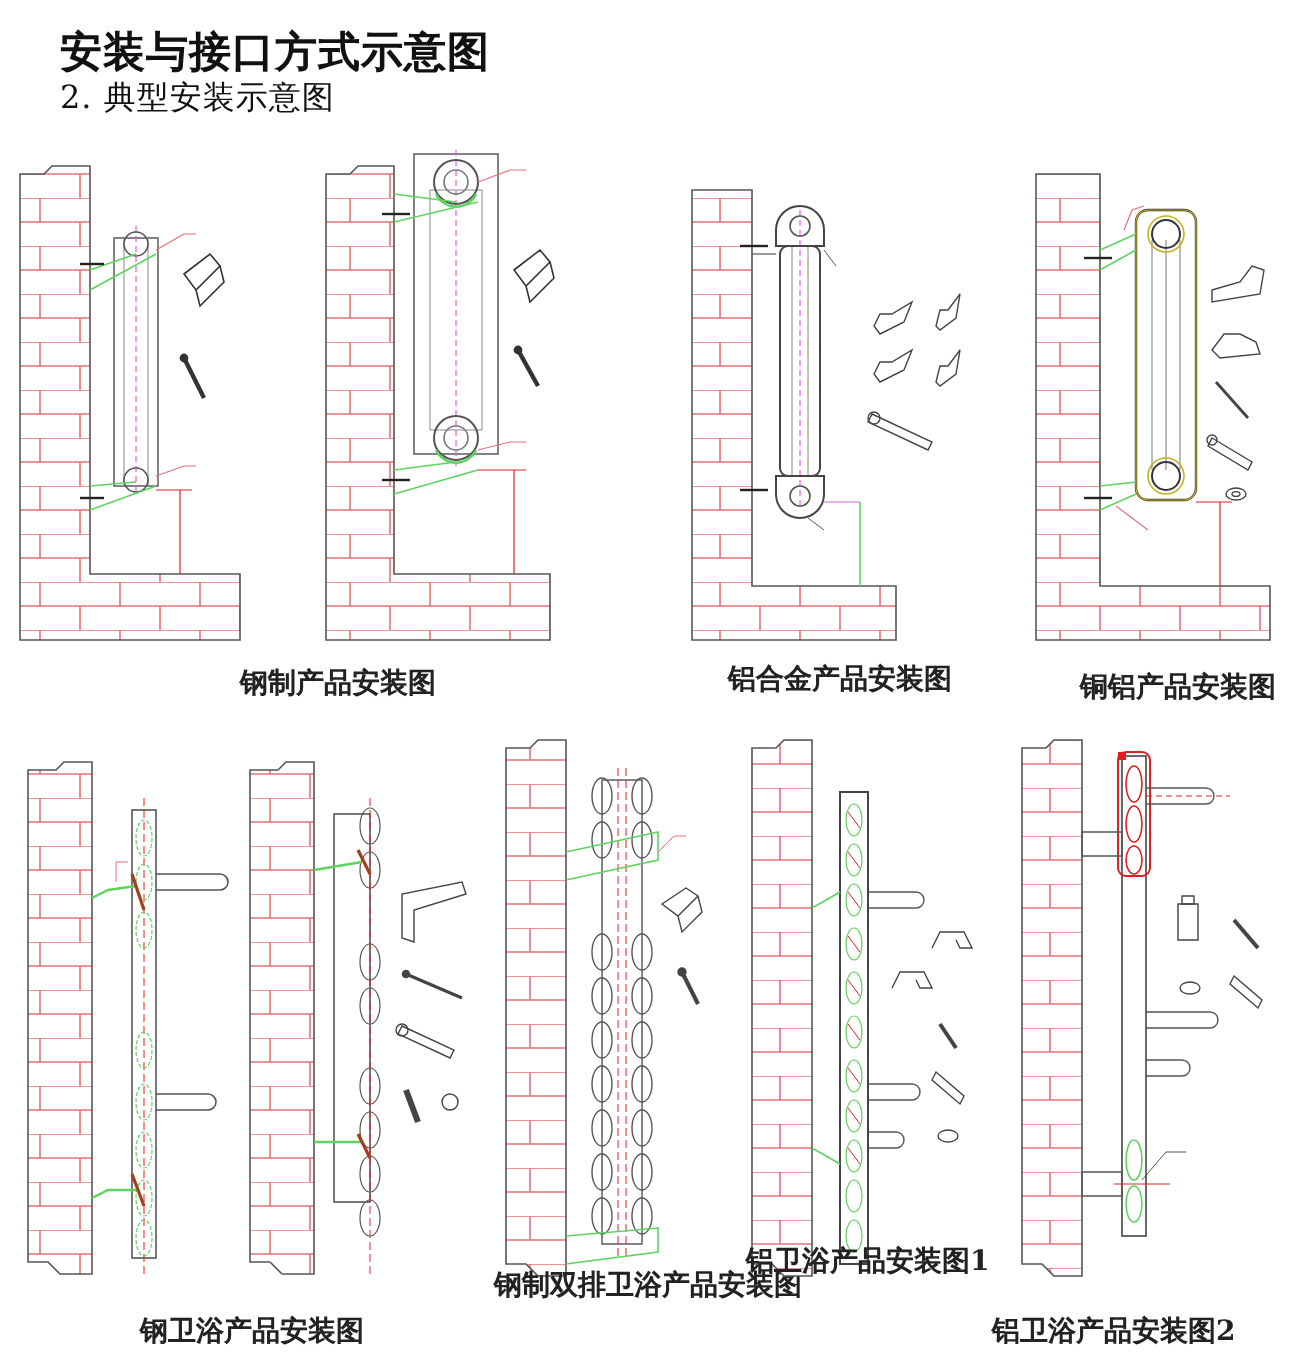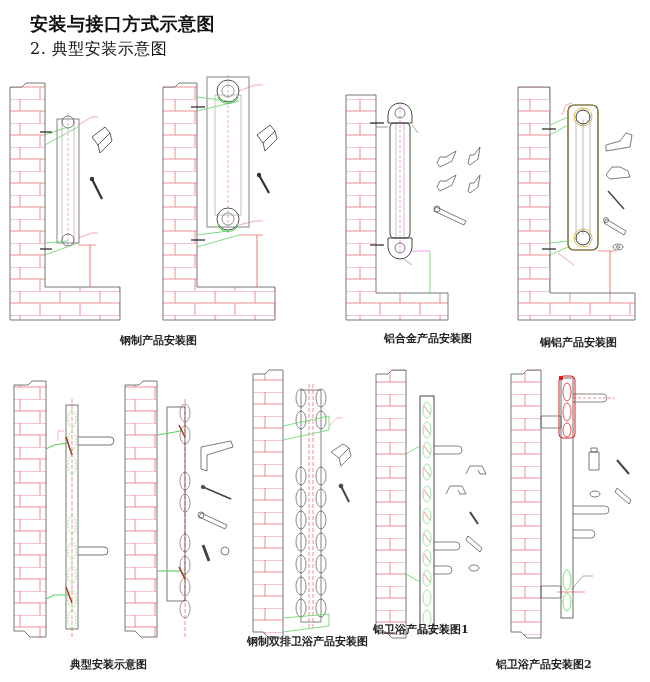--- a/index.html
+++ b/index.html
@@ -1,22 +1,22 @@
 <!DOCTYPE html>
 <html><head>
 <meta charset="utf-8">
 <style>
   html, body { margin:0; padding:0; background:#ffffff; }
   body { width:650px; height:682px; position:relative; overflow:hidden;
          font-family:"DejaVu Serif", serif; color:#111; }
-  .h1 { position:absolute; left:30px; top:12px; font-size:18px; font-weight:bold; letter-spacing:0.5px; }
+  .h1 { position:absolute; left:30px; top:12px; font-size:21px; font-weight:bold; letter-spacing:0.5px; }
   .h2 { position:absolute; left:30px; top:39px; font-size:16px; letter-spacing:0.5px; }
   .panel { position:absolute; }
   .panel svg { position:absolute; left:0; top:0; overflow:visible; }
-  .caption { position:absolute; font-size:11px; font-weight:bold; white-space:nowrap; color:#222; }
+  .caption { position:absolute; font-size:14px; font-weight:bold; white-space:nowrap; color:#222; }
 </style>
 </head>
 <body>
 
 <div class="h1">安装与接口方式示意图</div>
 <div class="h2">2. 典型安装示意图</div>
 
 <div class="panel" style="left:0;top:75px;width:160px;height:250px;">
   <svg width="160" height="250">
     <defs>
@@ -103,21 +103,21 @@
       <path d="M97 88 L100 82 L106 82 L116 76 L112 86 L100 92 Z"></path>
       <path d="M128 88 L130 80 L134 80 L140 72 L138 84 L130 90 Z"></path>
       <path d="M97 112 L100 106 L106 106 L116 100 L112 110 L100 116 Z"></path>
       <path d="M128 116 L130 108 L134 108 L140 100 L138 112 L130 118 Z"></path>
       <path d="M96 132 L126 146 L124 150 L94 136 Z"></path>
       <circle cx="97" cy="134" r="3"></circle>
     </g>
   </svg>
 </div>
 
-<div class="caption" style="left:384px;top:331px;">铝合金产品安装图</div>
+<div class="caption" style="left:364px;top:331px;">铝合金产品安装图</div>
 
 <div class="panel" style="left:510px;top:75px;width:140px;height:250px;">
   <svg width="140" height="250">
     <path d="M8 12 L40 12 L40 218 L125 218 L125 245 L8 245 Z" fill="url(#brick)" stroke="#555" stroke-width="0.8"></path>
     <rect x="58" y="30" width="30" height="145" rx="6" fill="none" stroke="#333" stroke-width="1.2"></rect>
     <rect x="58" y="30" width="30" height="145" rx="6" fill="none" stroke="#c9b020" stroke-width="0.6"></rect>
     <line x1="66" y1="45" x2="66" y2="160" stroke="#777" stroke-width="0.5"></line>
     <line x1="73" y1="45" x2="73" y2="160" stroke="#777" stroke-width="0.5"></line>
     <line x1="80" y1="45" x2="80" y2="160" stroke="#777" stroke-width="0.5"></line>
     <circle cx="73" cy="42" r="7" fill="none" stroke="#333" stroke-width="1"></circle>
@@ -195,21 +195,21 @@
       <path d="M88 112 L116 124" stroke-width="1.6"></path>
       <circle cx="88" cy="112" r="1.8" fill="#444"></circle>
       <path d="M86 138 L112 150 L110 154 L84 142 Z"></path>
       <circle cx="86" cy="140" r="3"></circle>
       <path d="M88 170 L94 186" stroke-width="3"></path>
       <circle cx="110" cy="176" r="4"></circle>
     </g>
   </svg>
 </div>
 
-<div class="caption" style="left:70px;top:657px;">典型安装示意图</div>
+<div class="caption" style="left:70px;top:657px;">钢卫浴产品安装图</div>
 
 <div class="panel" style="left:245px;top:368px;width:125px;height:280px;">
   <svg width="125" height="280">
     <path d="M8 6 L20 6 L24 2 L38 2 L38 270 L24 270 L18 264 L8 264 Z" fill="url(#brick)" stroke="#555" stroke-width="0.8"></path>
     <rect x="56" y="22" width="20" height="232" fill="none" stroke="#666" stroke-width="0.8"></rect>
     <line x1="64" y1="16" x2="64" y2="260" stroke="#e02020" stroke-width="0.5" stroke-dasharray="4,2"></line>
     <line x1="68" y1="16" x2="68" y2="260" stroke="#e02020" stroke-width="0.5" stroke-dasharray="4,2"></line>
     <g fill="none" stroke="#555" stroke-width="0.7">
       <ellipse cx="56" cy="30" rx="5" ry="9"></ellipse>
         <ellipse cx="76" cy="30" rx="5" ry="9"></ellipse>

